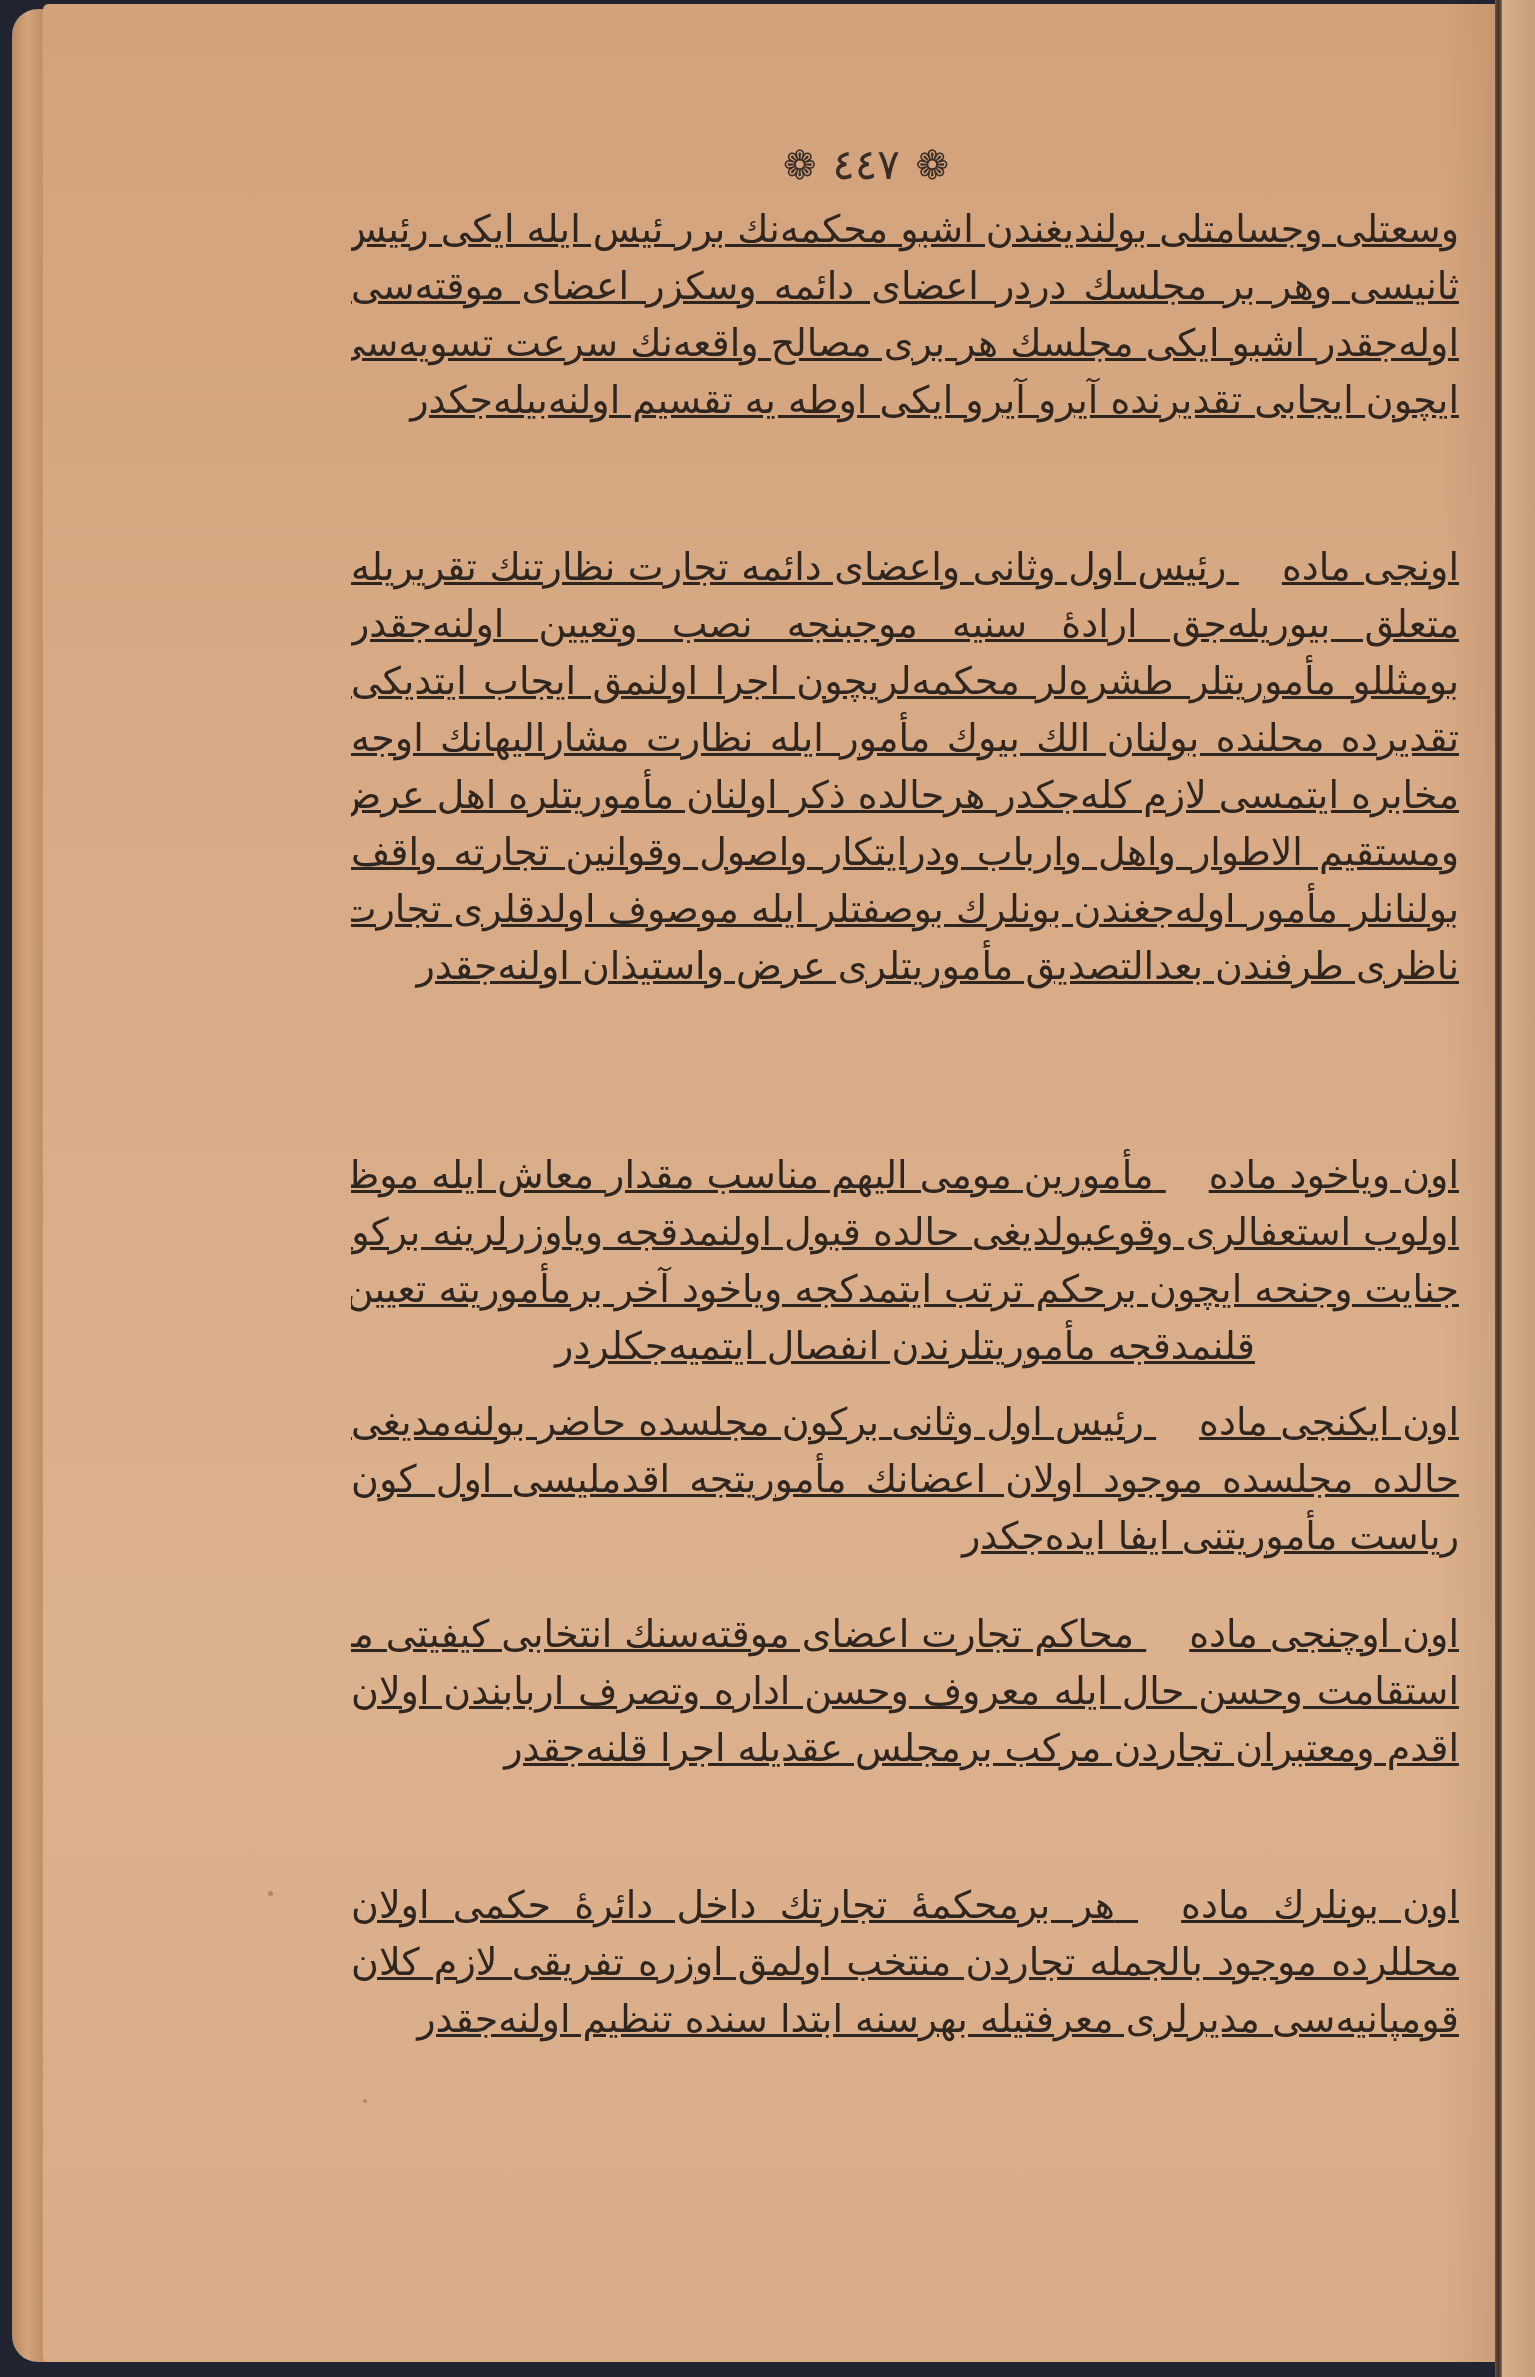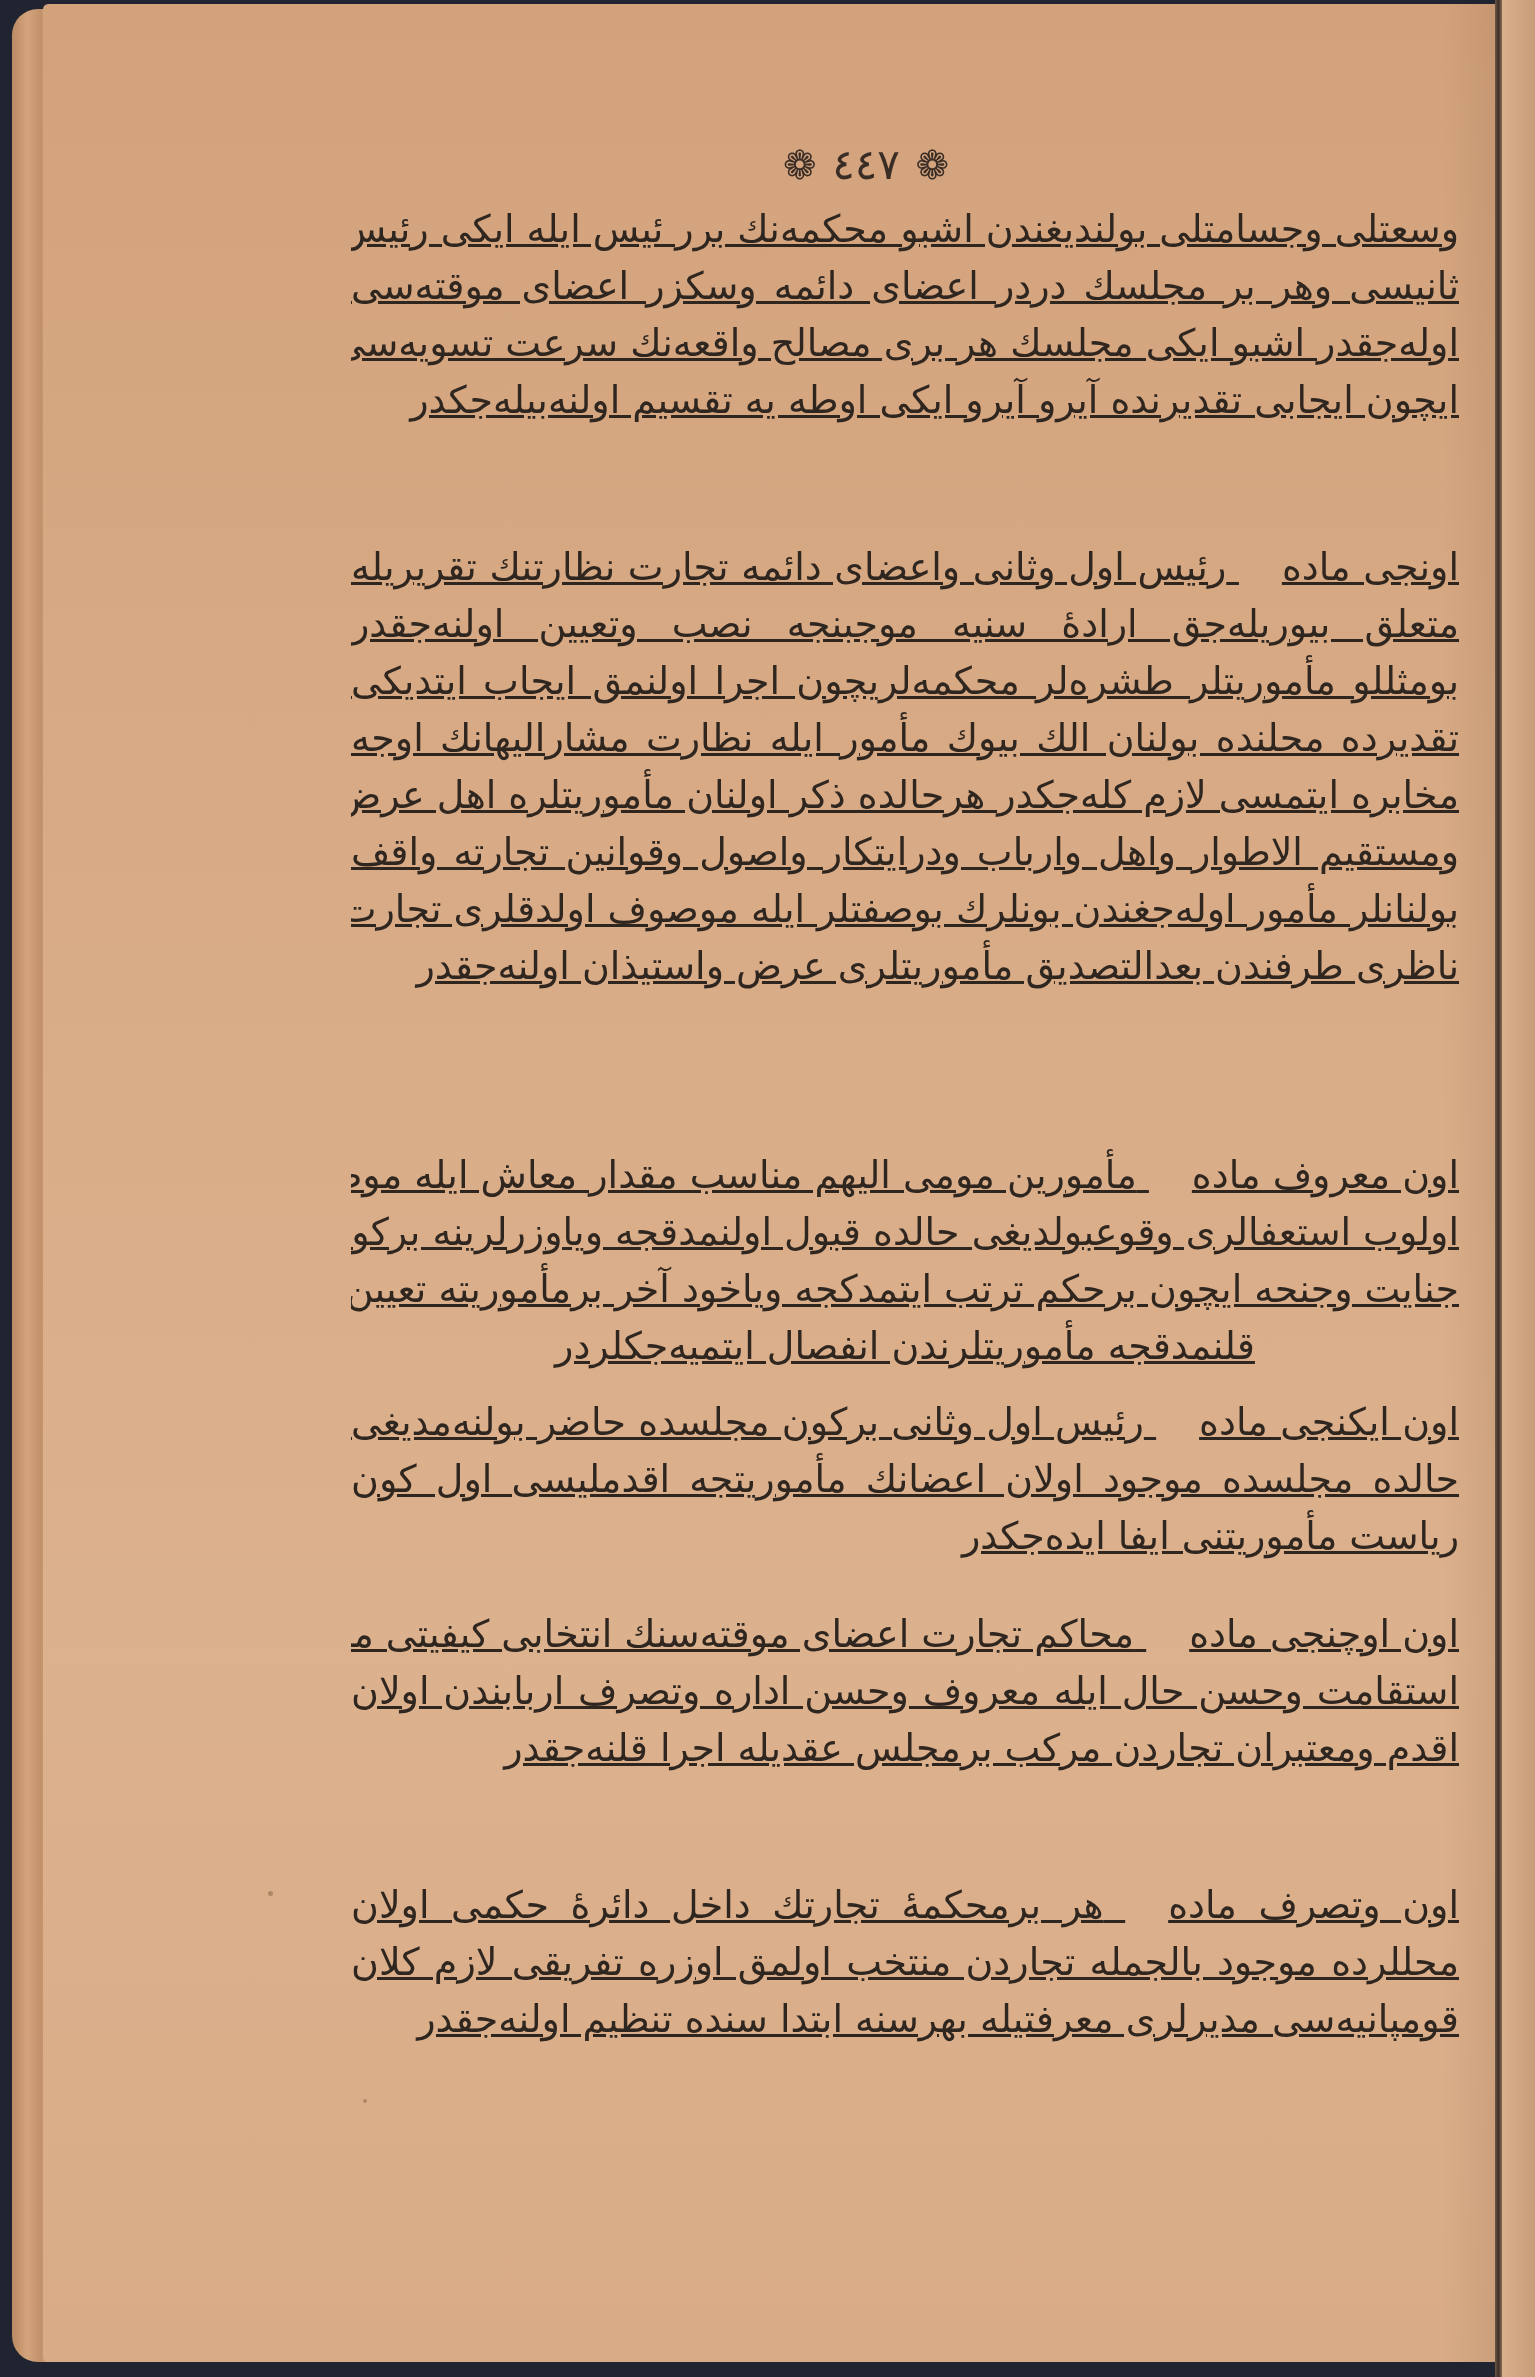--- a/index.html
+++ b/index.html
@@ -148,21 +148,21 @@
   <span class="line">بومثللو مأموریتلر طشره‌لر محکمه‌لریچون اجرا اولنمق ایجاب ایتدیکی</span>
   <span class="line">تقدیرده محلنده بولنان الك بیوك مأمور ایله نظارت مشارالیهانك اوجه</span>
   <span class="line">مخابره ایتمسی لازم کله‌جکدر هرحالده ذکر اولنان مأموریتلره اهل عرض</span>
   <span class="line">ومستقیم الاطوار واهل وارباب ودرایتکار واصول وقوانین تجارته واقف</span>
   <span class="line">بولنانلر مأمور اوله‌جغندن بونلرك بوصفتلر ایله موصوف اولدقلری تجارت</span>
   <span class="line last">ناظری طرفندن بعدالتصدیق مأموریتلری عرض واستیذان اولنه‌جقدر</span>
 </div>
 
 <div class="text-block" style="top:1147px;">
   <span class="line">
-    <span class="article-label">اون معروف ماده</span>
+    <span class="article-label">اون ویاخود ماده</span>
     <span>مأمورین مومی الیهم مناسب مقدار معاش ایله موظف</span>
   </span>
   <span class="line">اولوب استعفالری وقوعبولدیغی حالده قبول اولنمدقجه ویاوزرلرینه برکونه</span>
   <span class="line">جنایت وجنحه ایچون برحکم ترتب ایتمدکجه ویاخود آخر برمأموریته تعیین</span>
   <span class="line short">قلنمدقجه مأموریتلرندن انفصال ایتمیه‌جکلردر</span>
 </div>
 
 <div class="text-block" style="top:1394px;">
   <span class="line">
     <span class="article-label">اون ایکنجی ماده</span>
@@ -176,19 +176,19 @@
   <span class="line">
     <span class="article-label">اون اوچنجی ماده</span>
     <span>محاکم تجارت اعضای موقته‌سنك انتخابی کیفیتی محلنده</span>
   </span>
   <span class="line">استقامت وحسن حال ایله معروف وحسن اداره وتصرف اربابندن اولان</span>
   <span class="line last">اقدم ومعتبران تجاردن مرکب برمجلس عقدیله اجرا قلنه‌جقدر</span>
 </div>
 
 <div class="text-block" style="top:1877px;">
   <span class="line">
-    <span class="article-label">اون وتصرف ماده</span>
+    <span class="article-label">اون بونلرك ماده</span>
     <span>هر برمحکمهٔ تجارتك داخل دائرهٔ حکمی اولان</span>
   </span>
   <span class="line">محللرده موجود بالجمله تجاردن منتخب اولمق اوزره تفریقی لازم کلان</span>
   <span class="line last">قومپانیه‌سی مدیرلری معرفتیله بهرسنه ابتدا سنده تنظیم اولنه‌جقدر</span>
 </div>
 
 
 </body></html>

